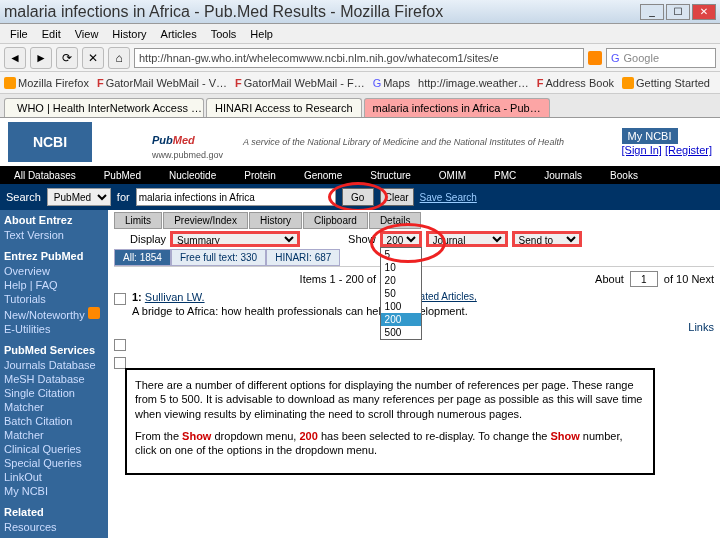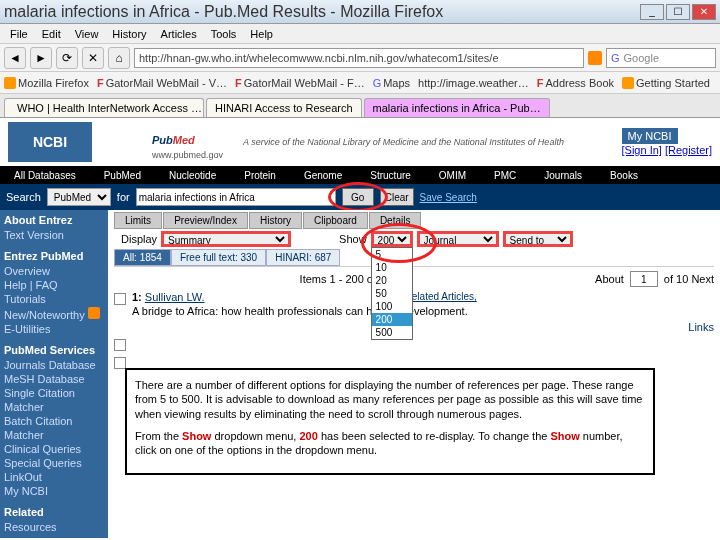--- a/index.html
+++ b/index.html
@@ -13,21 +13,21 @@
 .menubar span{padding:2px 6px;}
 .toolbar{background:#f4f4f4;height:28px;display:flex;align-items:center;padding:0 4px;gap:4px;border-bottom:1px solid #ccc}
 .navbtn{width:22px;height:22px;border:1px solid #bbb;border-radius:3px;background:#eee;display:flex;align-items:center;justify-content:center;font-size:12px}
 .urlbar{flex:1;height:20px;border:1px solid #999;background:#fff;padding:0 4px;display:flex;align-items:center;font-size:10px;color:#444;overflow:hidden}
 .searchbox{width:110px;height:20px;border:1px solid #999;background:#fff;padding:0 4px;display:flex;align-items:center;font-size:10px;color:#888}
 .bookbar{background:#f4f4f4;height:22px;display:flex;align-items:center;padding:0 4px;gap:8px;border-bottom:1px solid #ccc;font-size:10px;overflow:hidden}
 .bookbar .bm{display:flex;align-items:center;gap:2px;color:#333;white-space:nowrap}
 .bookbar .ic{width:12px;height:12px;display:inline-block;background:#f90;border-radius:2px}
 .tabbar{background:#e8e8e8;height:24px;display:flex;align-items:flex-end;padding:0 4px;gap:2px;border-bottom:1px solid #999}
 .tab{background:#f8f8f0;border:1px solid #aaa;border-bottom:none;padding:3px 8px;font-size:10px;border-radius:3px 3px 0 0;display:flex;gap:4px;max-width:200px;white-space:nowrap;overflow:hidden}
-.tab.active{background:#f0abfc}
+.tab.active{background:#fca5a5}
 .tabic{width:10px;height:10px;background:#369}
 .content{position:relative;height:420px;overflow:hidden}
 .header-area{display:flex;align-items:center;padding:4px 8px;height:48px}
 .ncbi-logo{width:84px;height:40px;background:#369;color:#fff;display:flex;align-items:center;justify-content:center;font-size:14px;font-weight:bold}
 .pubmed-logo{margin-left:60px;font-size:22px;font-weight:bold;font-style:italic}
 .pubmed-logo .red{color:#c33}
 .pubmed-logo .blue{color:#036}
 .service-text{margin-left:20px;font-size:9px;color:#555;font-style:italic}
 .right-links{margin-left:auto;font-size:10px}
 .right-links .mylink{background:#369;color:#fff;padding:2px 6px;display:inline-block}
@@ -44,21 +44,21 @@
 .savesearch{color:#9cf;font-size:10px;text-decoration:underline}
 .main{display:flex;height:350px}
 .sidebar{width:108px;background:#369;color:#fff;padding:4px;font-size:10px}
 .sidebar .sec{margin-bottom:8px}
 .sidebar .hd{font-weight:bold;color:#fff;margin-bottom:2px}
 .sidebar .itm{color:#cdf;padding:1px 0}
 .sidebar .rss{width:12px;height:12px;background:#f80;display:inline-block;border-radius:2px}
 .results{flex:1;background:#fff;padding:2px 6px;position:relative}
 .tabstrip{display:flex;gap:1px;margin-bottom:2px}
 .tabstrip span{background:#ccc;border:1px solid #999;padding:2px 10px;font-size:10px}
-.controlrow{display:flex;align-items:center;gap:4px;font-size:10px;margin:2px 7px}
+.controlrow{display:flex;align-items:center;gap:4px;font-size:10px;margin:2px 16px}
 .controlrow select{height:16px;font-size:10px;border:3px solid #ef4444}
 .controlrow .wide{width:130px}
 .show-dd{position:relative}
 .dd-open{position:absolute;top:16px;left:0;background:#fff;border:1px solid #666;width:42px;z-index:5}
 .dd-open div{padding:1px 4px;font-size:10px}
 .dd-open .sel{background:#39c;color:#fff}
 .dd-circle{position:absolute;border:3px solid #e22;border-radius:50%;width:76px;height:40px;left:-10px;top:-8px;pointer-events:none;z-index:6}
 .filtertabs{display:flex;gap:0;border-bottom:1px solid #ccc}
 .filtertabs span{background:#e4ecf4;border:1px solid #aac;padding:2px 8px;font-size:10px;color:#036}
 .filtertabs .act{background:#369;color:#fff}

